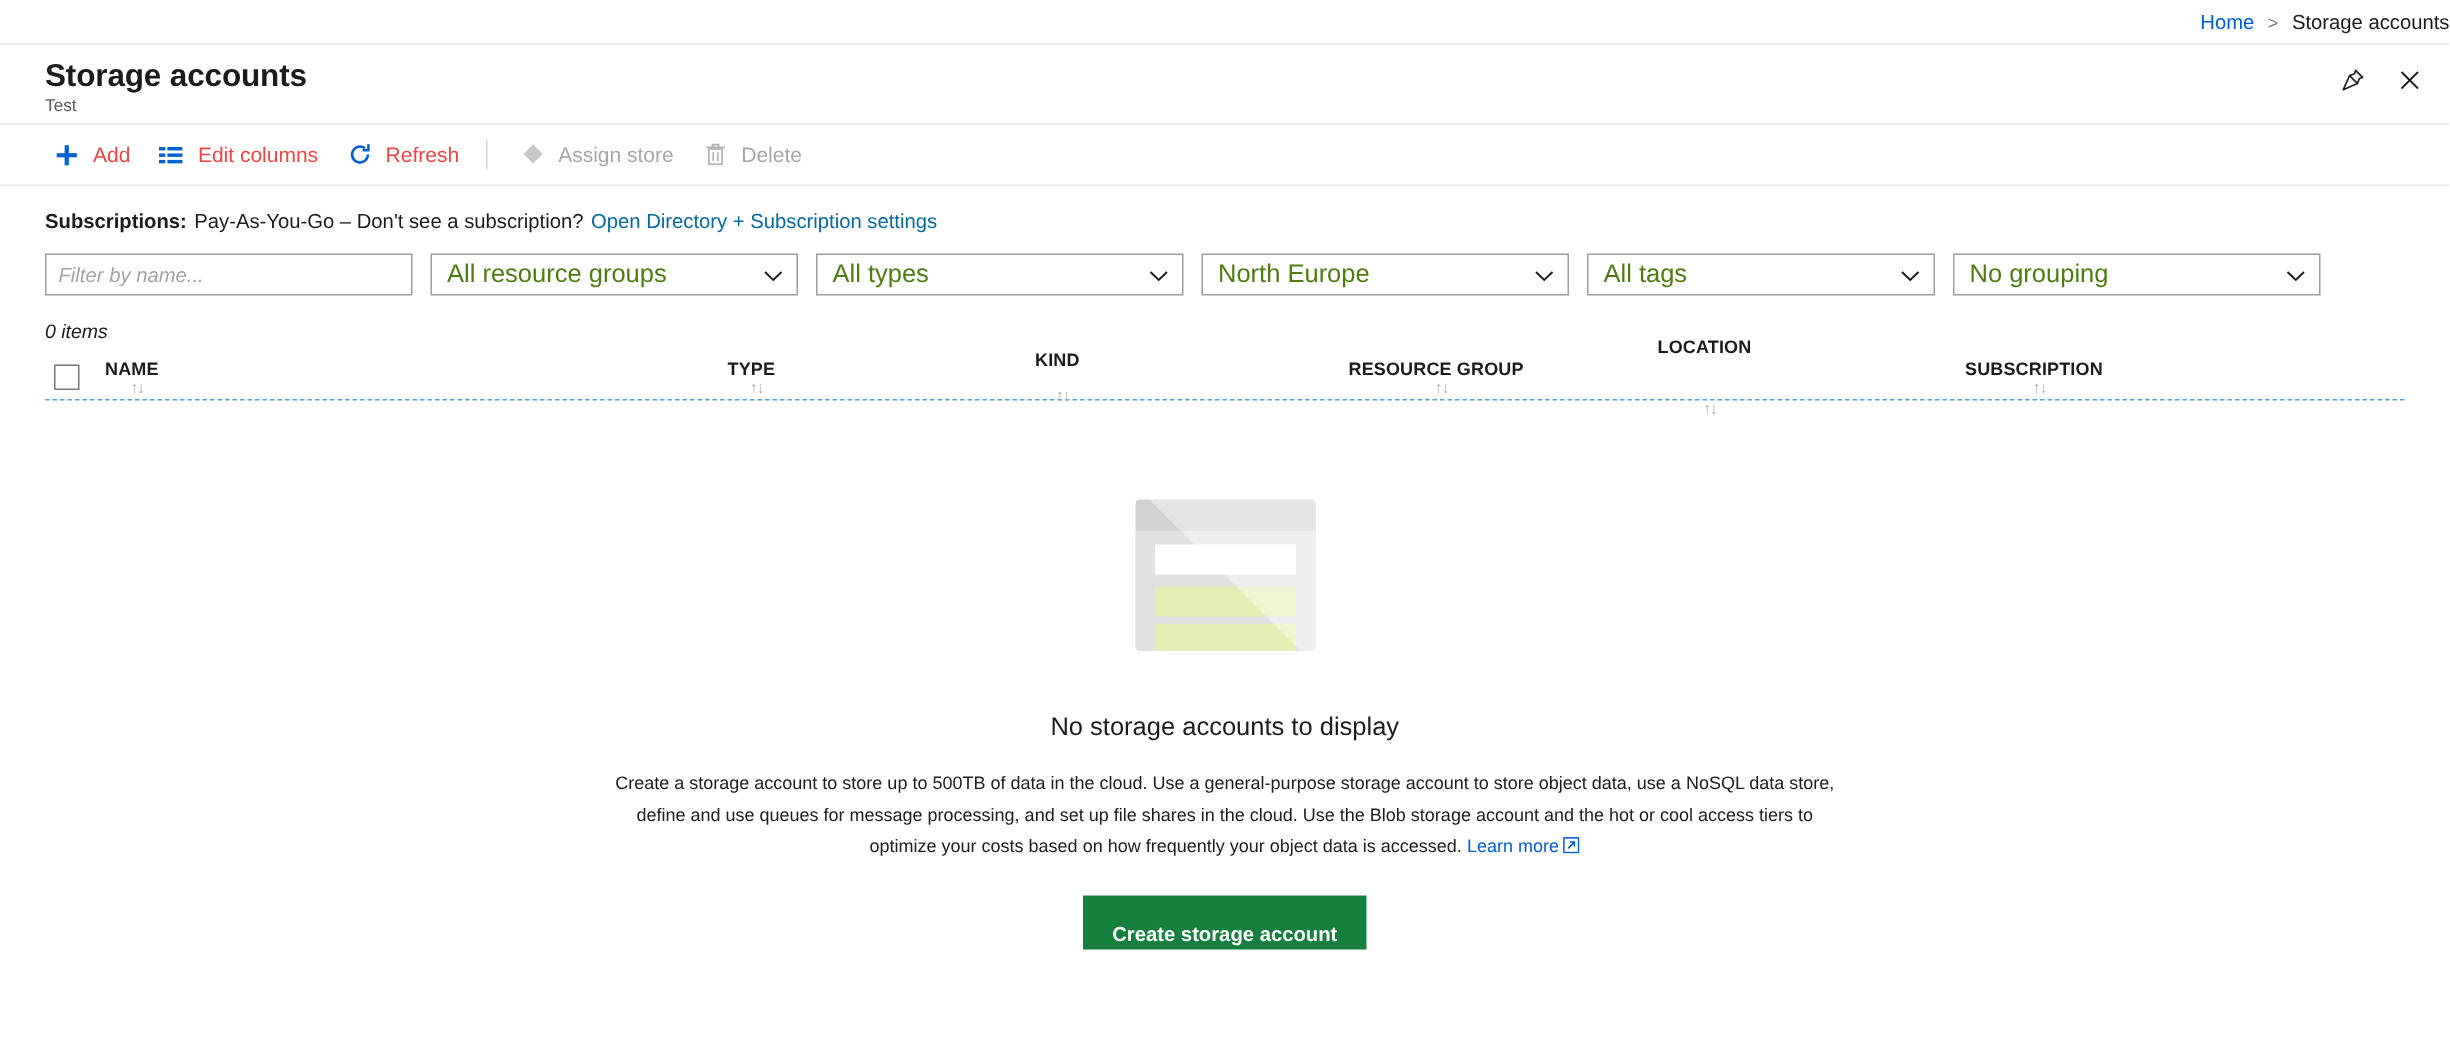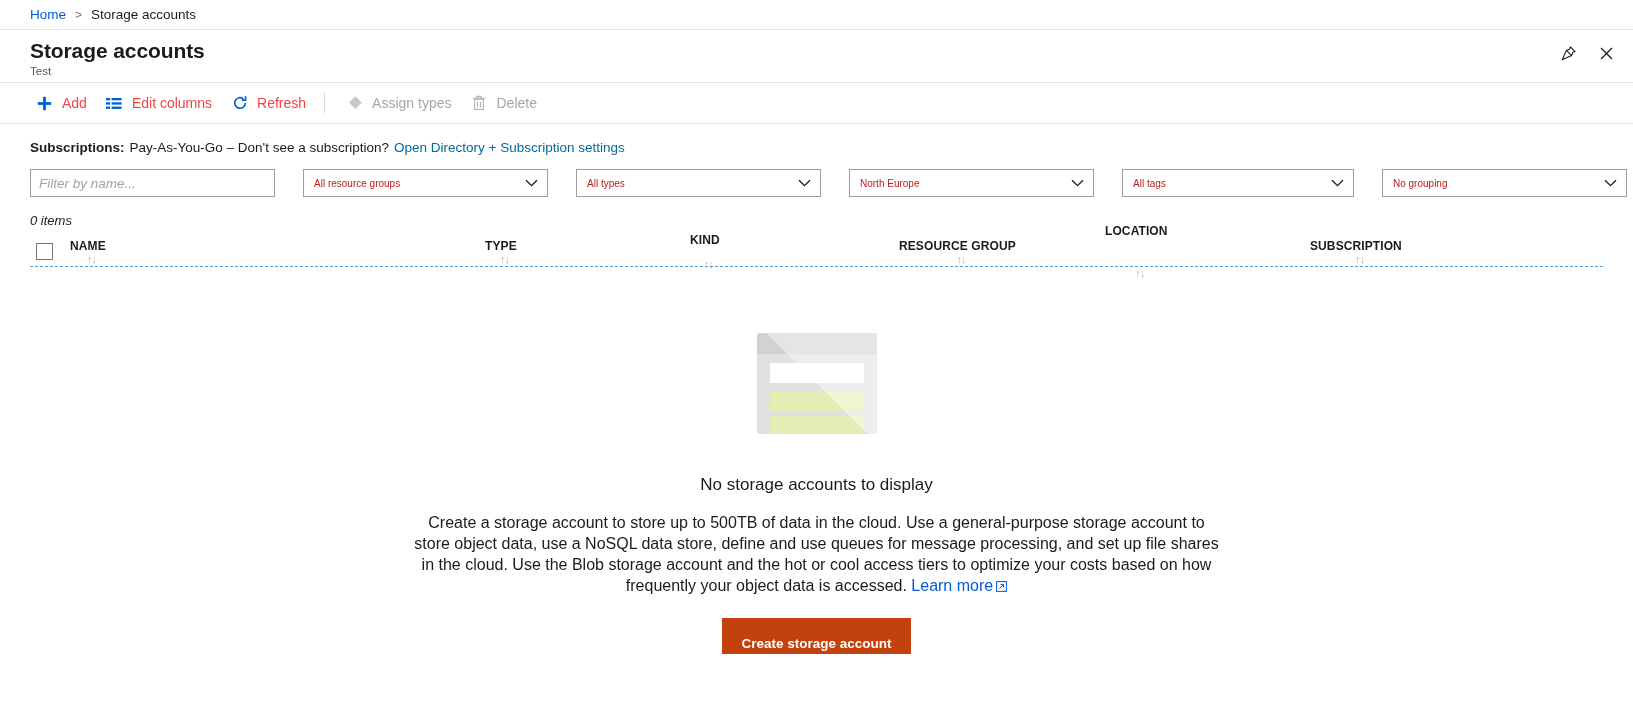--- a/index.html
+++ b/index.html
@@ -18,20 +18,21 @@
 
   
   .breadcrumb-bar {
     height: 29px;
     display: flex;
     align-items: center;
     padding: 0 0 0 30px;
     border-bottom: 1px solid #e6e6e6;
     background: #fff;
     font-size: 13.5px;
+    justify-content: flex-end;
   }
   .crumb-link {
     color: #015cda;
     cursor: pointer;
   }
   .crumb-sep {
     color: #767676;
     margin: 0 9px;
     font-size: 12px;
   }
@@ -132,21 +133,21 @@
   .subs-link {
     color: #0369a1;
     cursor: pointer;
   }
 
   
   .filter-row {
     display: flex;
     align-items: center;
     padding: 14px 0 0 30px;
-    gap: 28px;
+    gap: 12px;
   }
   .filter-input {
     width: 245px;
     height: 28px;
     box-sizing: border-box;
     border: 1px solid #9e9e9e;
     padding: 0 8px;
     font-size: 13.5px;
     font-family: inherit;
     color: #1b1b1b;
@@ -159,23 +160,23 @@
   }
   .select-box {
     height: 28px;
     box-sizing: border-box;
     border: 1px solid #9e9e9e;
     background: #fff;
     display: flex;
     align-items: center;
     justify-content: space-between;
     padding: 0 9px 0 10px;
-    font-size: 10px;
-    cursor: pointer;
-    color: #b91c1c;
+    font-size: 17px;
+    cursor: pointer;
+    color: #4d7c0f;
   }
   .sb-w1 { width: 245px; }
   .sb-w2 { width: 245px; }
   .sb-w3 { width: 245px; }
   .sb-w4 { width: 232px; }
   .sb-w5 { width: 245px; }
   .chev { flex: 0 0 auto; margin-left: 8px; }
 
   
   .item-count {
@@ -280,39 +281,39 @@
   .empty-title {
     margin-top: 41px;
     font-size: 17px;
     color: #1b1b1b;
     font-weight: normal;
   }
   .empty-desc {
     margin-top: 17px;
     width: 816px;
     text-align: center;
-    font-size: 16px;
+    font-size: 12px;
     line-height: 21px;
     color: #1b1b1b;
   }
   .learn-link {
     color: #015cda;
     cursor: pointer;
     white-space: nowrap;
   }
   .ext-icon {
     display: inline-block;
     vertical-align: -1px;
     margin-left: 3px;
   }
   .create-btn {
     margin-top: 21px;
     height: 30px;
     padding: 18px 19px;
-    background: #c2410c;
+    background: #15803d;
     color: #ffffff;
     font-size: 13.5px;
     font-weight: bold;
     border: none;
     cursor: pointer;
     font-family: inherit;
   }
 </style>
 </head>
 <body>
@@ -383,21 +384,21 @@
   </button>
 
   <div class="cmd-sep"></div>
 
   <button class="cmd disabled">
     <span class="ci">
       <svg width="16" height="16" viewBox="0 0 16 16" fill="#c7c7c7">
         <path d="M8.4 1.2 L14.8 7.6 L8.4 14 L2 7.6 Z"></path>
       </svg>
     </span>
-    <span>Assign types</span>
+    <span>Assign store</span>
   </button>
 
   <button class="cmd disabled">
     <span class="ci">
       <svg width="14" height="16" viewBox="0 0 14 16" fill="none" stroke="#b4b4b4" stroke-width="1.15">
         <rect x="2.6" y="4.3" width="8.8" height="10.2"></rect>
         <line x1="0.7" y1="3.2" x2="13.3" y2="3.2"></line>
         <path d="M5 3.2 L5 1.4 L9 1.4 L9 3.2"></path>
         <line x1="5.5" y1="6.5" x2="5.5" y2="12.4"></line>
         <line x1="8.5" y1="6.5" x2="8.5" y2="12.4"></line>

